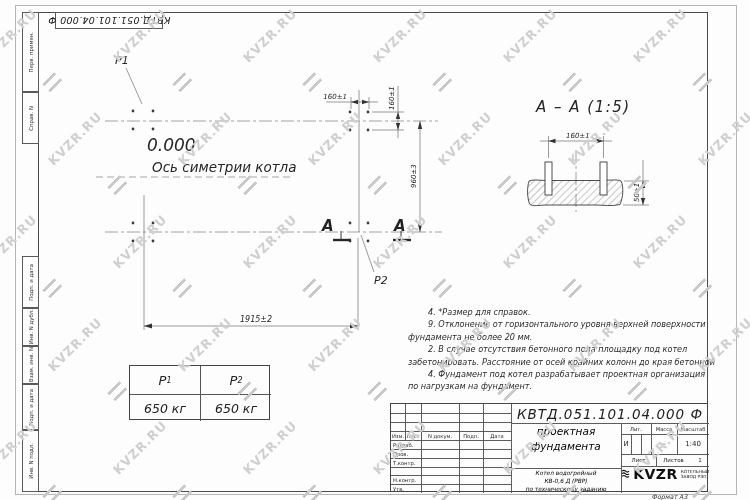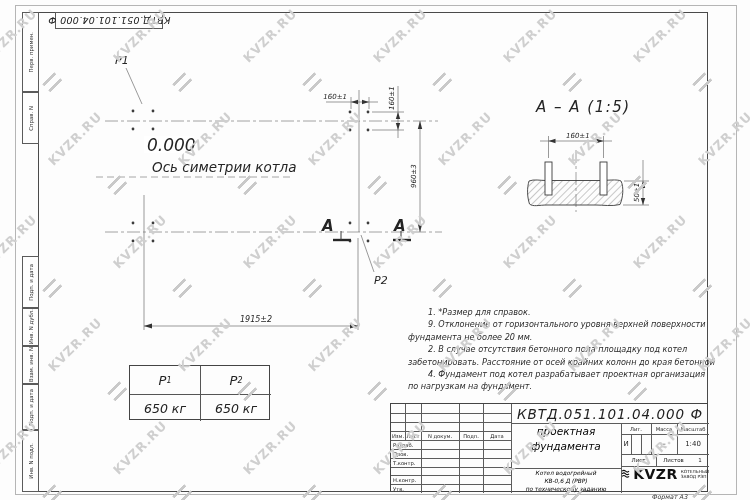--- a/index.html
+++ b/index.html
@@ -214,21 +214,21 @@
     <line class="thin" x1="624" y1="181" x2="649" y2="181"></line>
     <line class="thin" x1="623" y1="205" x2="649" y2="205"></line>
     <line class="thin" x1="643" y1="160" x2="643" y2="205"></line>
     <path class="arr" d="M643,181 l-2.2,7 h4.4 Z"></path>
     <path class="arr" d="M643,205 l-2.2,-7 h4.4 Z"></path>
     <text class="t7" transform="translate(639 202) rotate(-90)">50±1</text>
   </g>
 </svg>
 
 <div class="abs notes">
-  <div class="ind">1. *Размер для справок.</div>
+  <div class="ind">4. *Размер для справок.</div>
   <div class="ind">9. Отклонение от горизонтального уровня верхней поверхности</div>
   <div>фундамента не более 20 мм.</div>
   <div class="ind">2. В случае отсутствия бетонного пола площадку под котел</div>
   <div>забетонировать. Расстояние от осей крайних колонн до края бетонной</div>
   <div class="ind">4. Фундамент под котел разрабатывает проектная организация</div>
   <div>по нагрузкам на фундамент.</div>
 </div>
 
 <div class="abs ltable">
   <i class="lt-v"></i>

